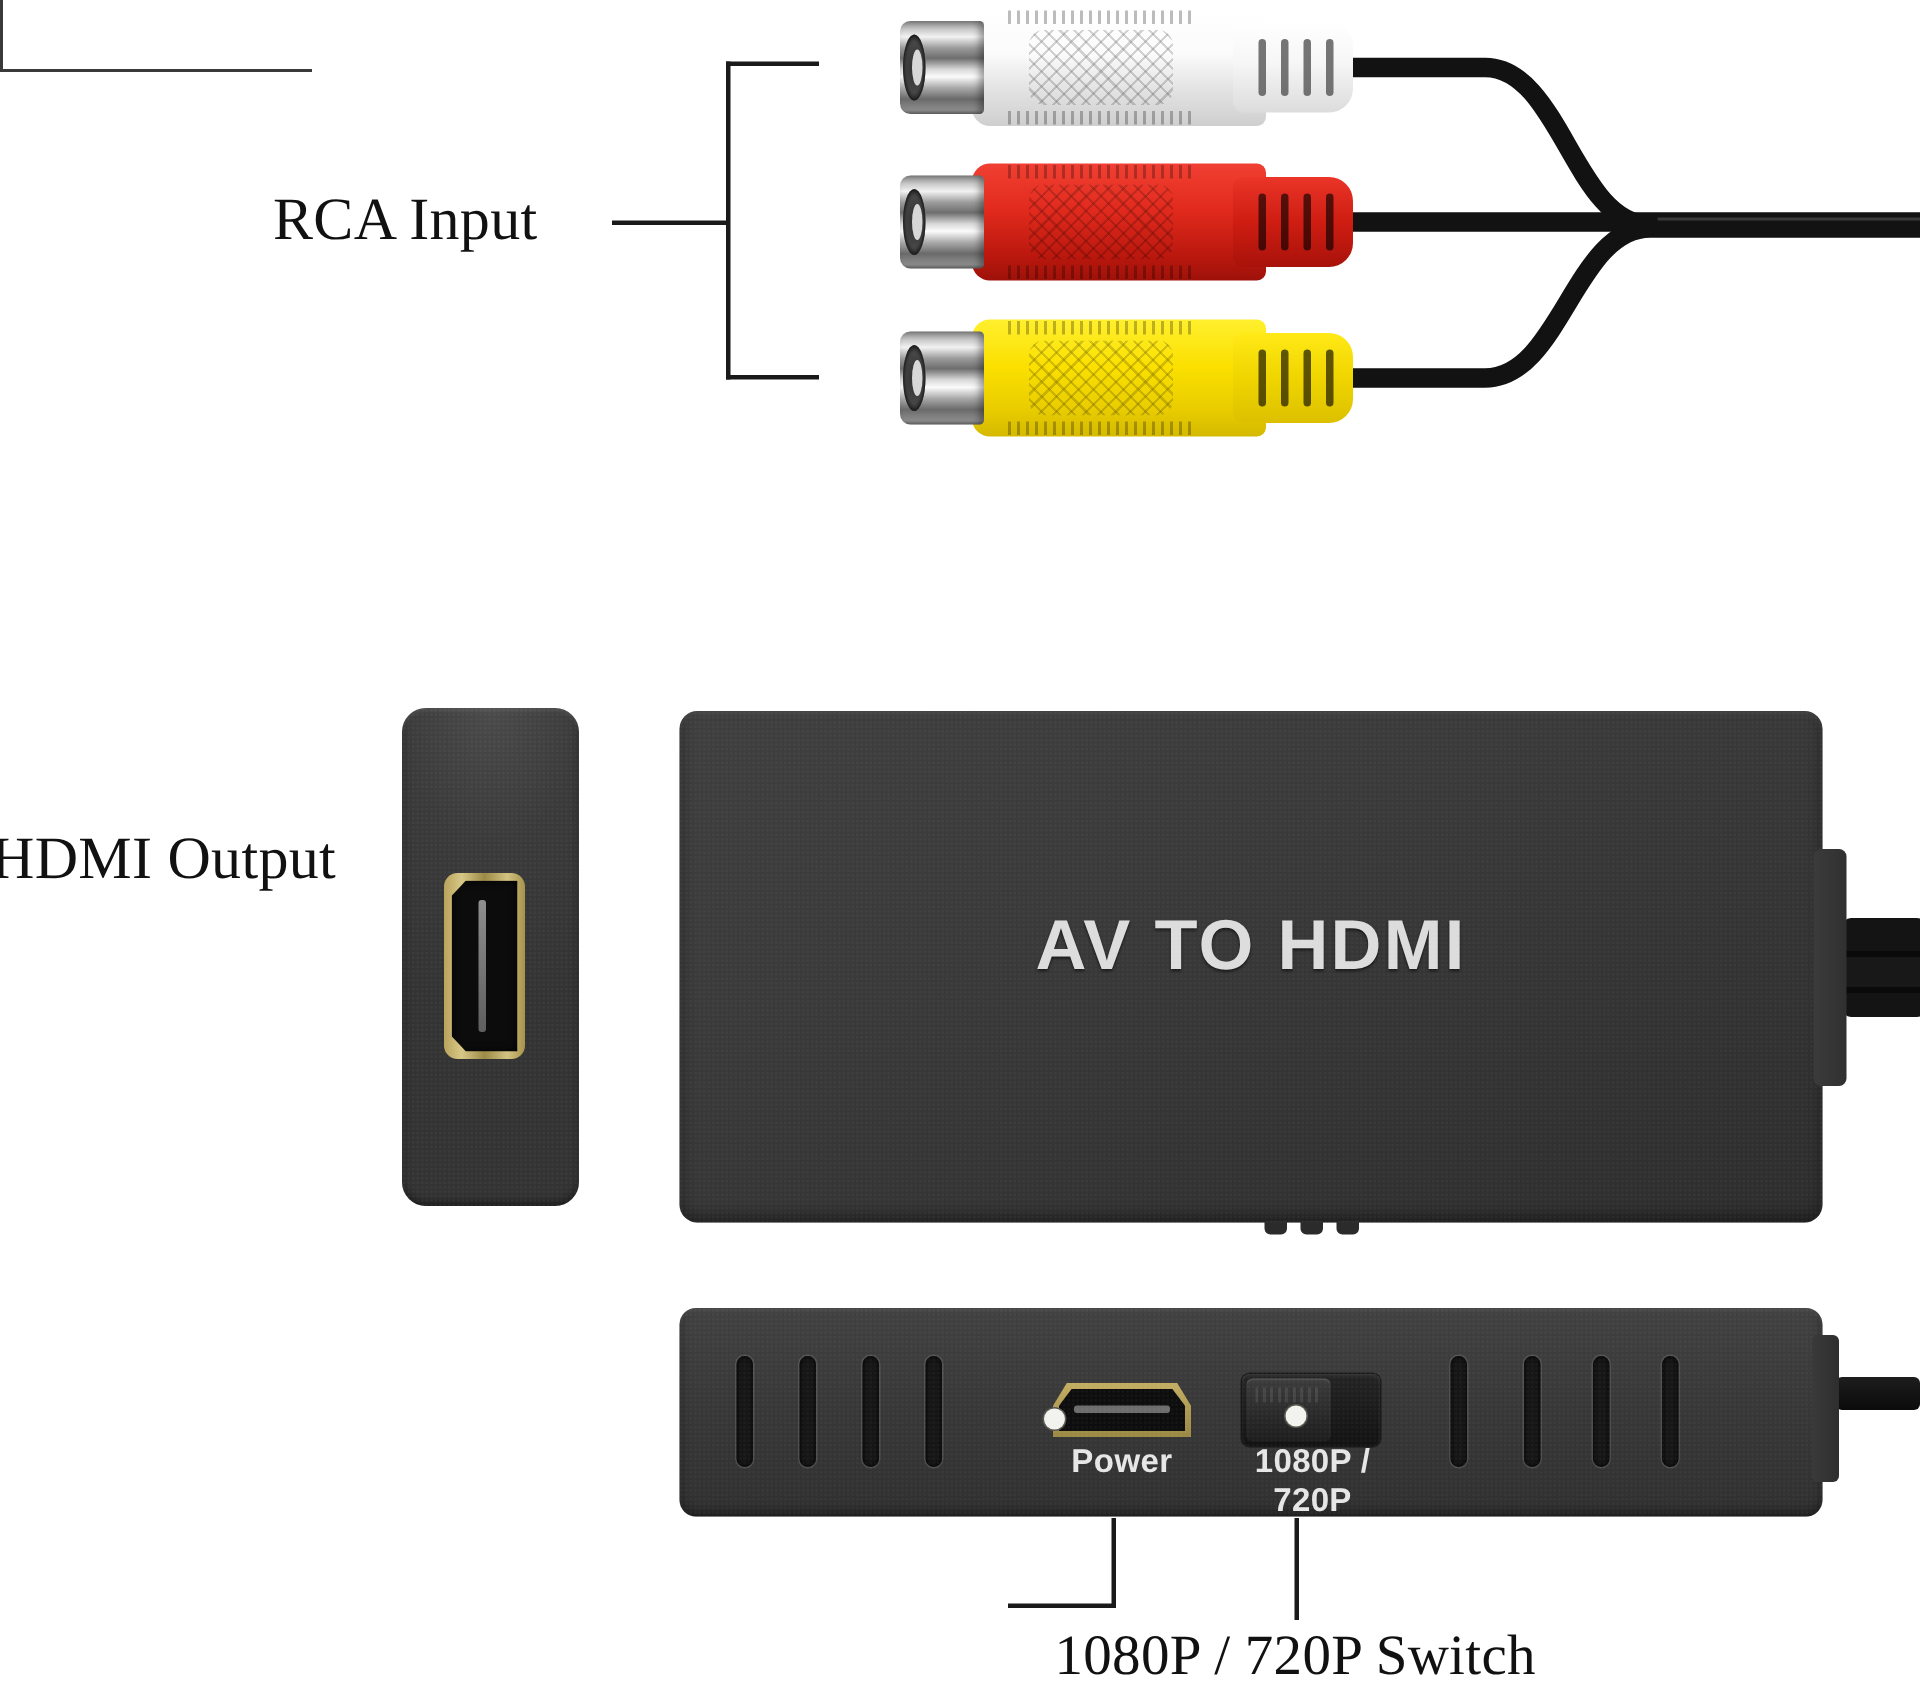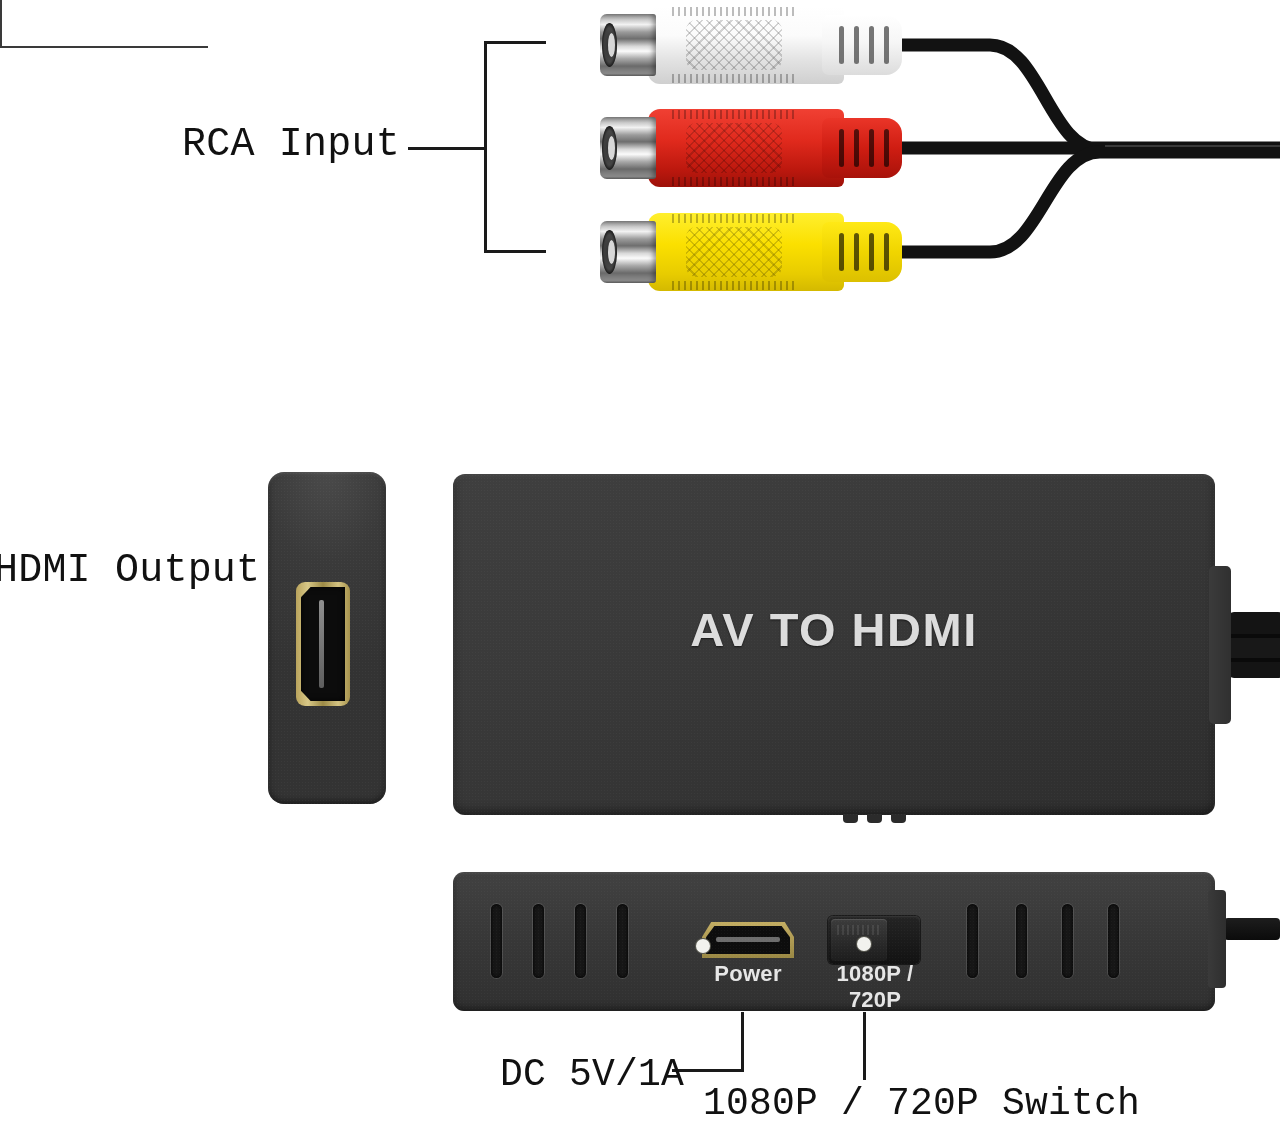--- a/index.html
+++ b/index.html
@@ -20,21 +20,21 @@
     position: absolute;
     inset: 0;
     width: 1280px;
     height: 1121px;
   }
 
   
   .callout {
     position: absolute;
     color: #111111;
-    font-family: Liberation Mono, monospace;
+    font-family: Liberation Serif, serif;
     font-weight: 400;
     white-space: nowrap;
     letter-spacing: 0.2px;
   }
   #label-rca-input   { left: 182px; top: 122px;  font-size: 40px; }
   #label-hdmi-output { left: -6px;  top: 548px;  font-size: 40px; }
   #label-dc          { left: 500px; top: 1053px; font-size: 38px; }
   #label-switch      { left: 703px; top: 1082px; font-size: 38px; }
 
   
@@ -464,18 +464,17 @@
     <div class="vent" id="vent8"></div>
   </div>
   <div id="bottom-cable"></div>
   <div id="bottom-boot"></div>
 
   <div class="leader-dot" id="dot-power"></div>
   <div class="leader-dot" id="dot-switch"></div>
 
   <div class="line" id="dc-leader-v"></div>
   <div class="line" id="dc-leader-h"></div>
-  <div class="callout" id="label-dc">DC 5V/1A</div>
 
   <div class="line" id="switch-leader-v"></div>
   <div class="callout" id="label-switch">1080P / 720P Switch</div>
 
 </div>
 
 </body></html>

